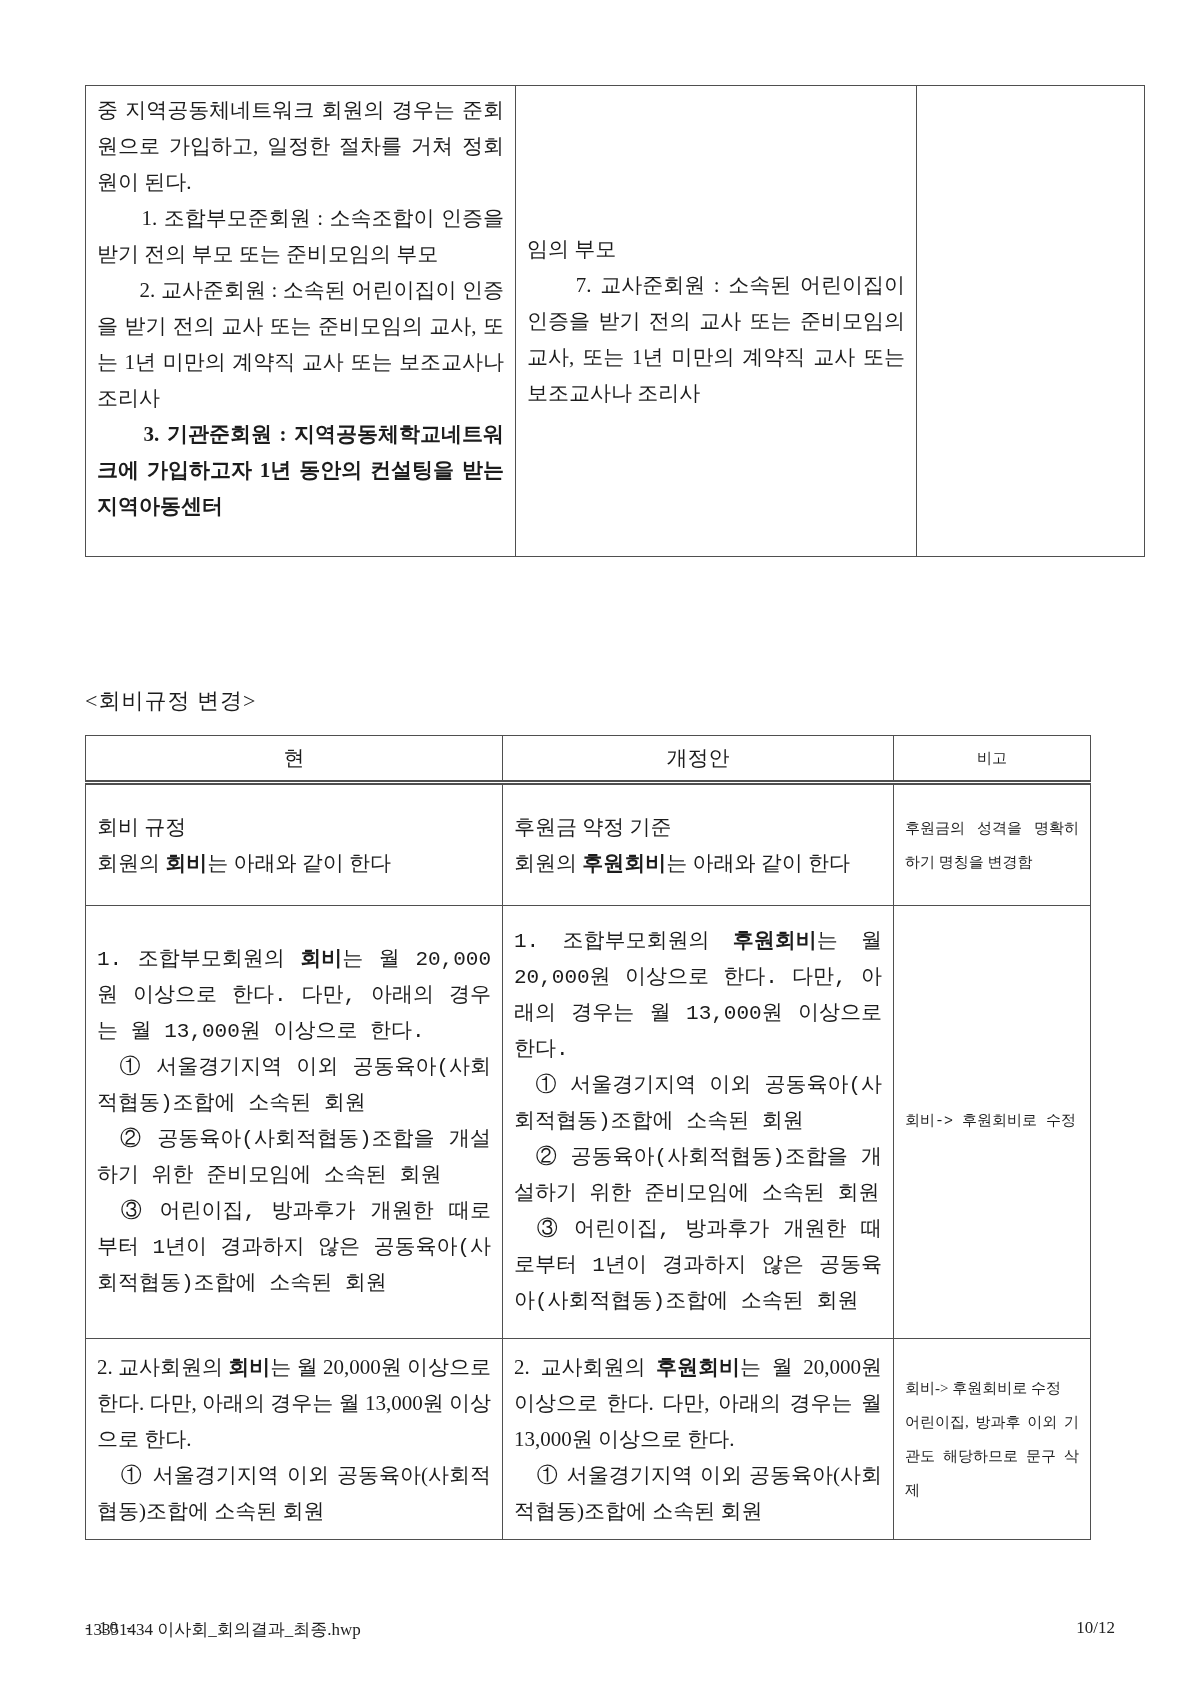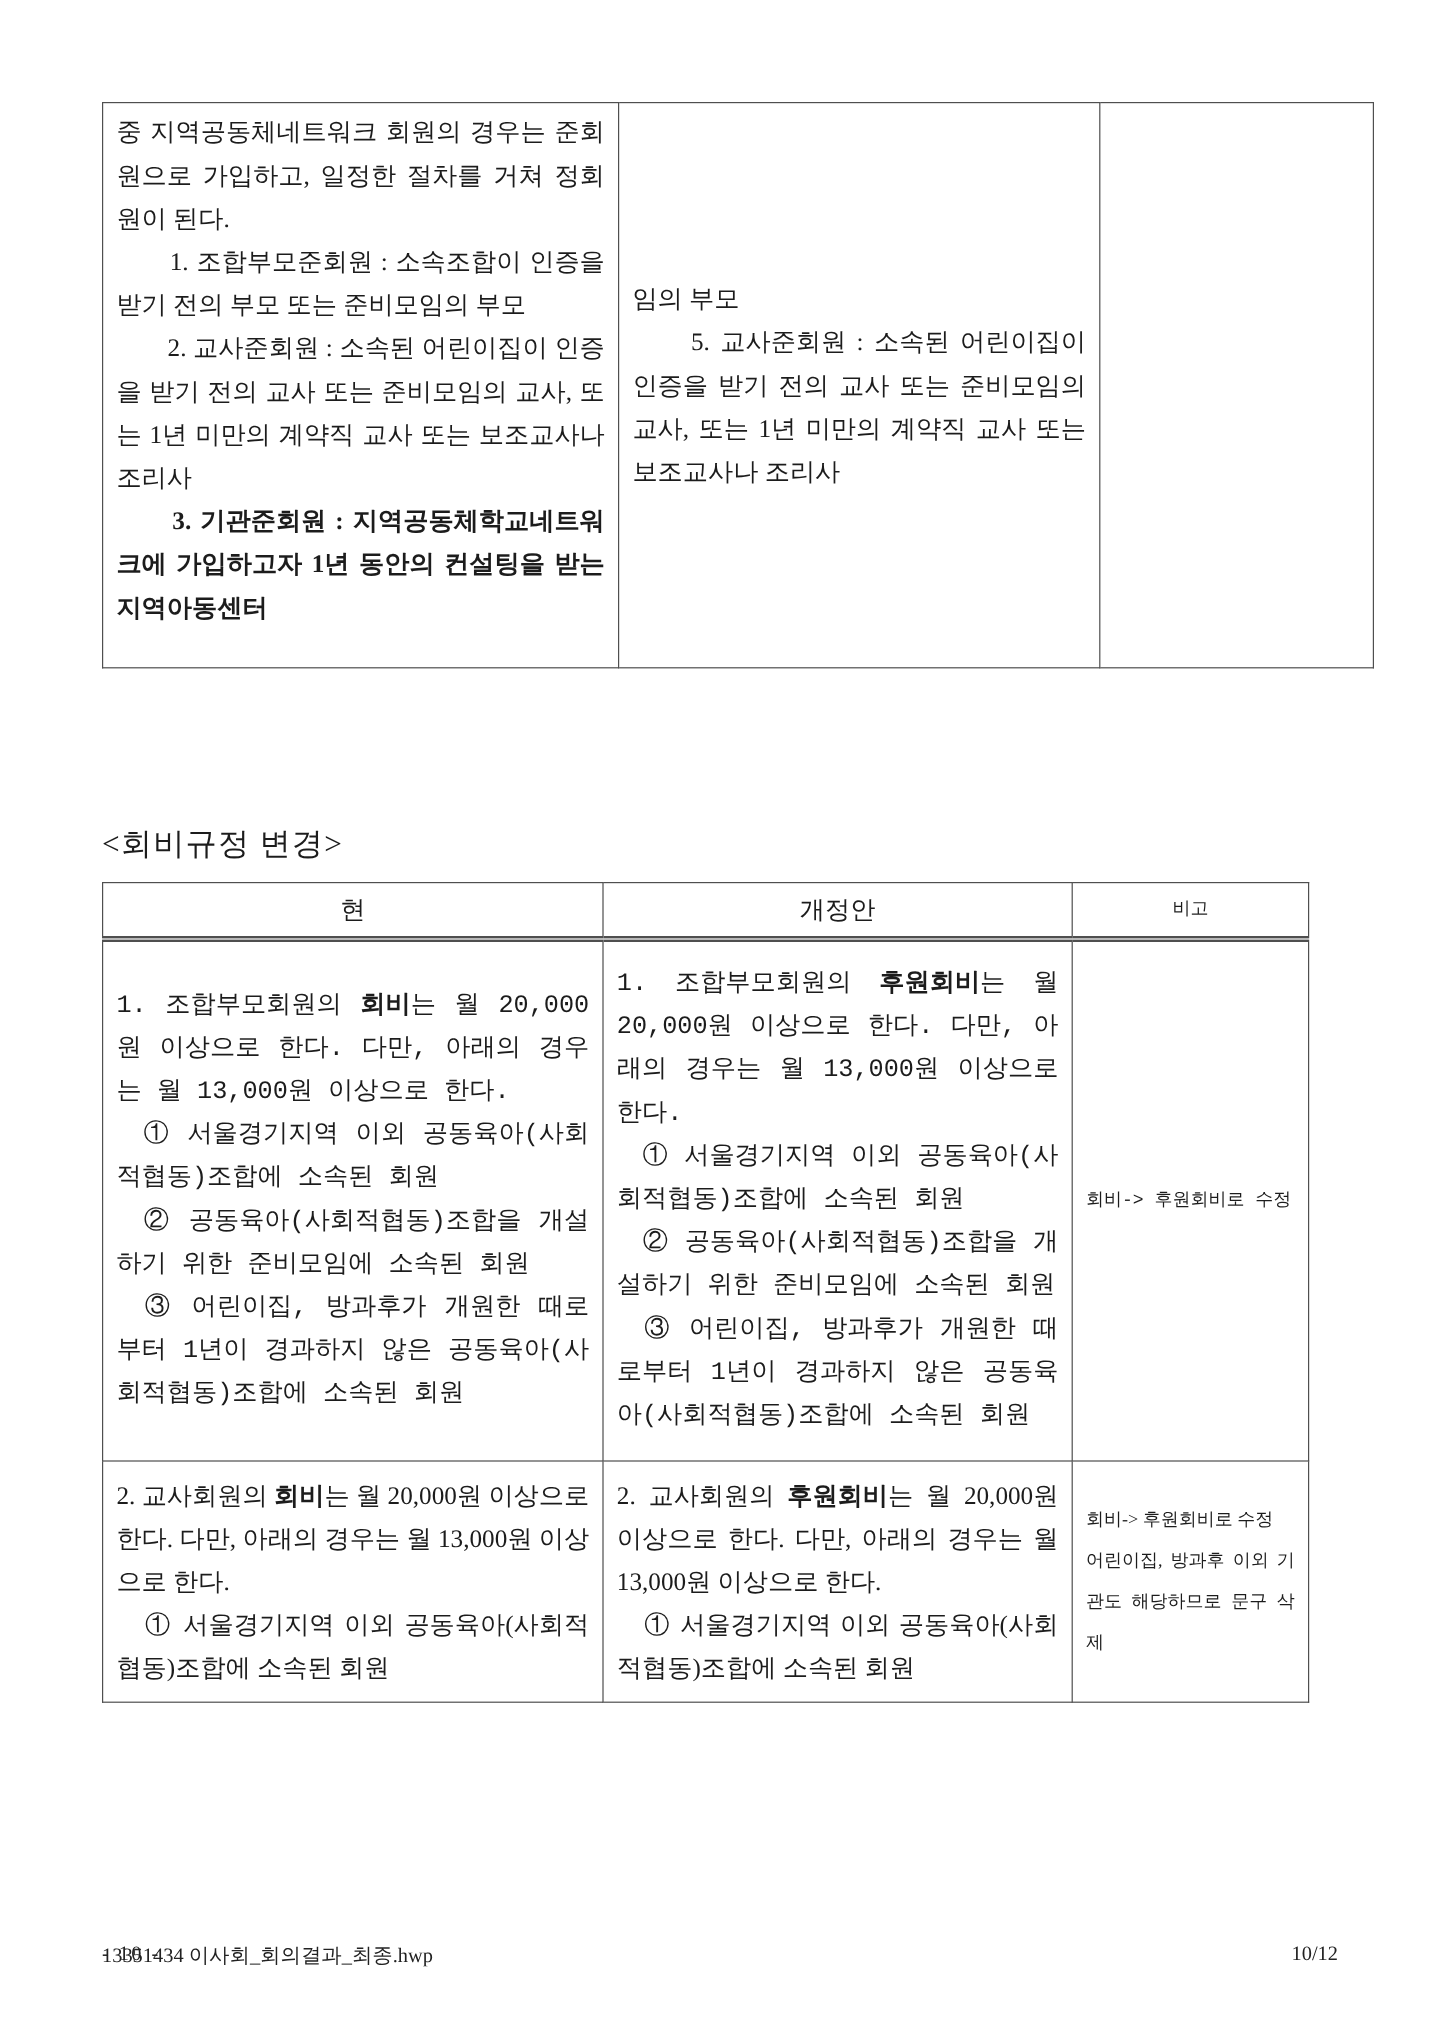--- a/index.html
+++ b/index.html
@@ -34,21 +34,21 @@
   .tbl-top { top: 85px; }
   .tbl-top td { height: 460px; }
   .tbl-top .c1 { width: 407px; vertical-align: top; padding-top: 6px; }
   .tbl-top .c2 { width: 378px; }
   .tbl-top .c3 { width: 205px; }
 
   .section-title {
     position: absolute;
     left: 85px;
     top: 686px;
-    font-size: 26px;
+    font-size: 22px;
     letter-spacing: 1px;
   }
 
   .tbl-fee { top: 735px; }
   .tbl-fee .c1 { width: 412px; }
   .tbl-fee .c2 { width: 386px; }
   .tbl-fee .c3 { width: 192px; }
   .tbl-fee tr.head td {
     height: 40px;
     text-align: center;
@@ -87,35 +87,48 @@
     <tbody>
         <tr>
       <td class="c1">
         <div class="txt"><span>중 지역공동체네트워크 회원의 경우는 준회원으로 가입하고, 일정한 절차를 거쳐 정회원이 된다.
 　　1. 조합부모준회원 : 소속조합이 인증을 받기 전의 부모 또는 준비모임의 부모
 　　2. 교사준회원 : 소속된 어린이집이 인증을 받기 전의 교사 또는 준비모임의 교사, 또는 1년 미만의 계약직 교사 또는 보조교사나 조리사
 　　</span><span class="b">3. 기관준회원 : 지역공동체학교네트워크에 가입하고자 1년 동안의 컨설팅을 받는 지역아동센터</span></div>
       </td>
       <td class="c2">
         <div class="txt">임의 부모
-　　5. 교사준회원 : 소속된 어린이집이 인증을 받기 전의 교사 또는 준비모임의 교사, 또는 1년 미만의 계약직 교사 또는 보조교사나 조리사</div>
+　　7. 교사준회원 : 소속된 어린이집이 인증을 받기 전의 교사 또는 준비모임의 교사, 또는 1년 미만의 계약직 교사 또는 보조교사나 조리사</div>
       </td>
       <td class="c3"></td>
     </tr>
   </tbody>
     </table>
 
   <div class="section-title">&lt;회비규정 변경&gt;</div>
 
   <table class="tbl tbl-fee">
     <tbody>
         <tr class="head">
       <td class="c1">현</td>
       <td class="c2">개정안</td>
       <td class="c3">비고</td>
+    </tr>
+    <tr class="r1">
+      <td class="c1">
+        <div class="txt"><span>회비 규정
+회원의 </span><span class="b">회비</span><span>는 아래와 같이 한다</span></div>
+      </td>
+      <td class="c2">
+        <div class="txt"><span>후원금 약정 기준
+회원의 </span><span class="b">후원회비</span><span>는 아래와 같이 한다</span></div>
+      </td>
+      <td class="c3">
+        <div class="txt">후원금의 성격을 명확히 하기 명칭을 변경함</div>
+      </td>
     </tr>
     <tr class="r2">
       <td class="c1">
         <div class="txt"><span>1. 조합부모회원의 </span><span class="b">회비</span><span>는 월 20,000원 이상으로 한다. 다만, 아래의 경우는 월 13,000원 이상으로 한다.
 　① 서울경기지역 이외 공동육아(사회적협동)조합에 소속된 회원
 　② 공동육아(사회적협동)조합을 개설하기 위한 준비모임에 소속된 회원
 　③ 어린이집, 방과후가 개원한 때로부터 1년이 경과하지 않은 공동육아(사회적협동)조합에 소속된 회원</span></div>
       </td>
       <td class="c2">
         <div class="txt"><span>1. 조합부모회원의 </span><span class="b">후원회비</span><span>는 월 20,000원 이상으로 한다. 다만, 아래의 경우는 월 13,000원 이상으로 한다.

